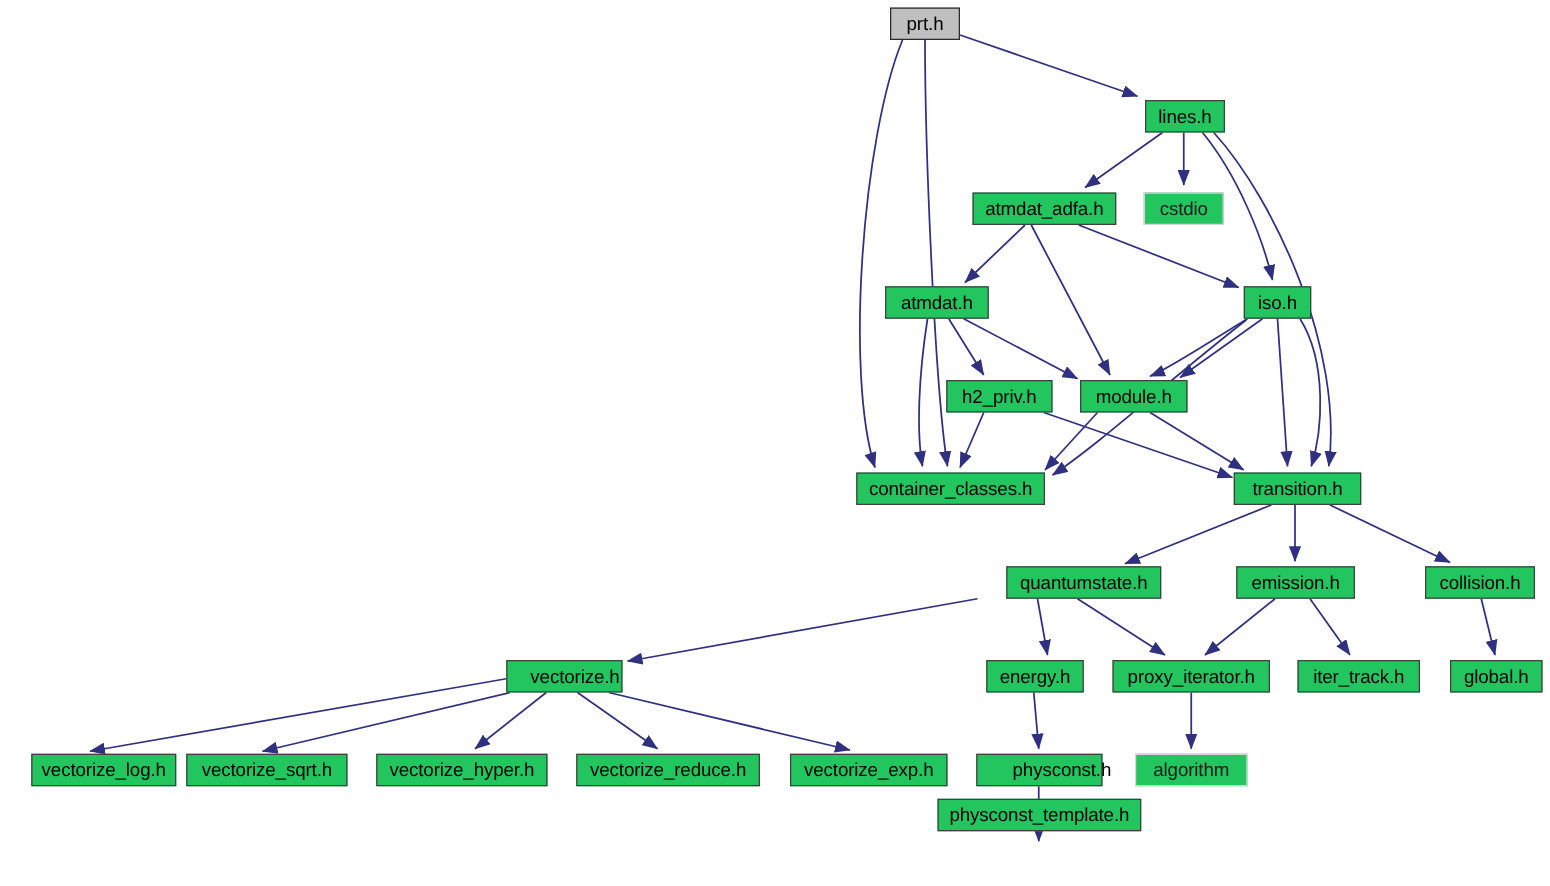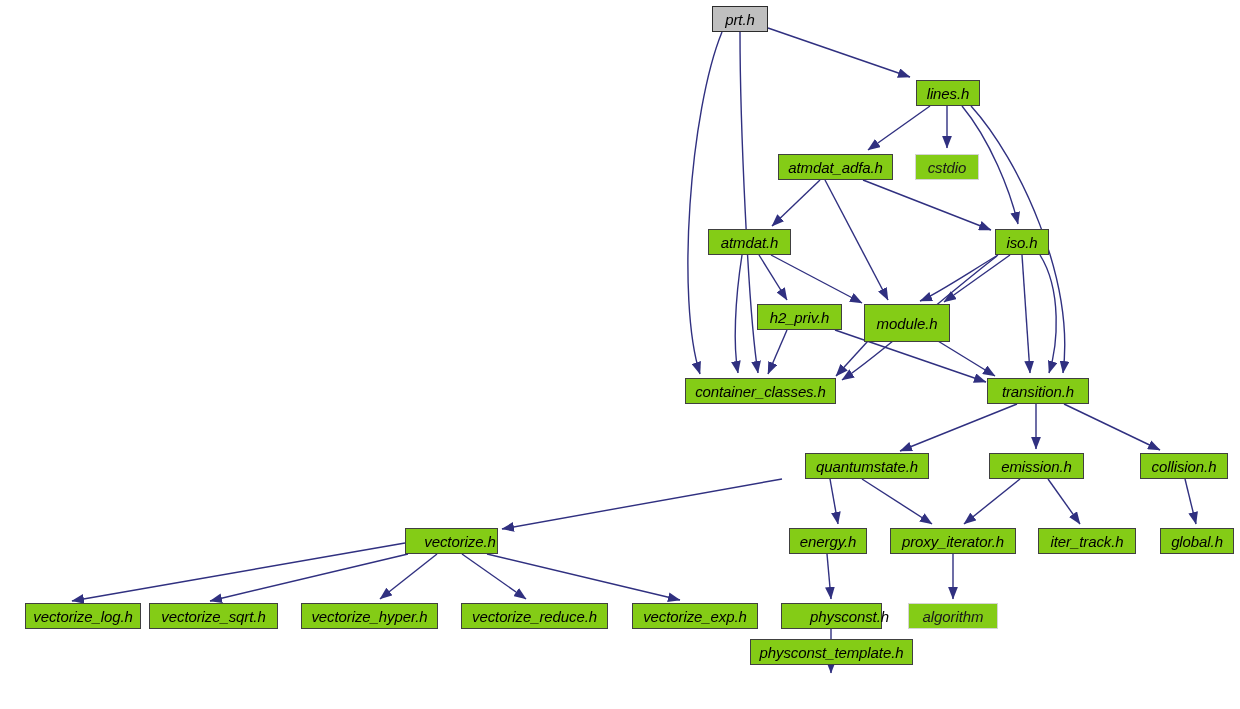--- a/index.html
+++ b/index.html
@@ -28,36 +28,35 @@
   }
   .gnode {
     position: absolute;
     box-sizing: border-box;
     display: flex;
     align-items: center;
     justify-content: center;
     font-size: 15px;
     line-height: 1;
     color: #000000;
-    background: #84cc16;
+    background: #22c55e;
     border: 1px solid #404040;
     white-space: nowrap;
     letter-spacing: -0.1px;
   }
   .gnode.root {
     background: #bfbfbf;
     border: 1px solid #2b2b2b;
   }
   .gnode.system {
     border: 1px solid #d4d4d4;
     color: #1a1a1a;
   }
   .gnode-label {
     pointer-events: none;
-    font-style: italic;
   }
 </style>
 </head>
 <body>
 
 <div id="graph-canvas">
   <svg id="edge-layer" viewBox="0 0 1240 709" width="1240" height="709" xmlns="http://www.w3.org/2000/svg">
     <defs>
       <marker id="arrowhead" markerWidth="9" markerHeight="7" refX="8.6" refY="3.5" orient="auto" markerUnits="strokeWidth">
         <polygon points="0,0 9,3.5 0,7" fill="#303080"></polygon>
@@ -120,21 +119,21 @@
       </div>
       <div class="gnode" style="left: 708px; top: 229px; width: 83px; height: 26px; text-align: right;">
         <span class="gnode-label">atmdat.h</span>
       </div>
       <div class="gnode" style="left: 995px; top: 229px; width: 54px; height: 26px;">
         <span class="gnode-label">iso.h</span>
       </div>
       <div class="gnode" style="left: 757px; top: 304px; width: 85px; height: 26px;">
         <span class="gnode-label">h2_priv.h</span>
       </div>
-      <div class="gnode" style="left: 864px; top: 304px; width: 86px; height: 38px;">
+      <div class="gnode" style="left: 864px; top: 304px; width: 86px; height: 26px;">
         <span class="gnode-label">module.h</span>
       </div>
       <div class="gnode" style="left: 685px; top: 378px; width: 151px; height: 26px;">
         <span class="gnode-label">container_classes.h</span>
       </div>
       <div class="gnode" style="left: 987px; top: 378px; width: 102px; height: 26px;">
         <span class="gnode-label">transition.h</span>
       </div>
       <div class="gnode" style="left: 782px; top: 453px; width: 124px; height: 26px; margin-left: 23px;">
         <span class="gnode-label">quantumstate.h</span>

